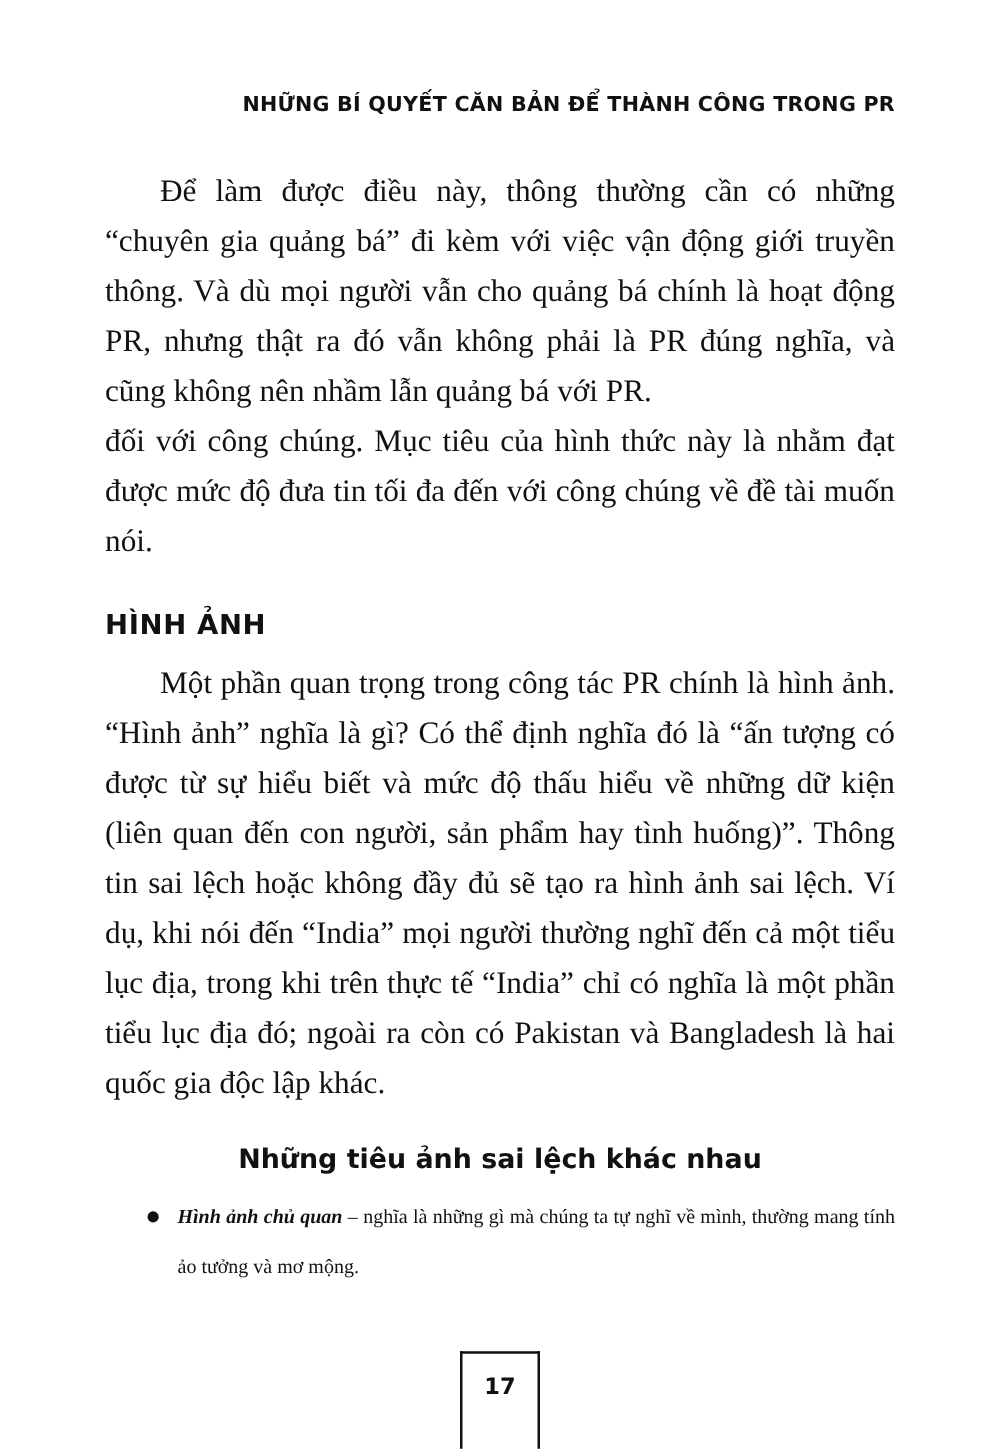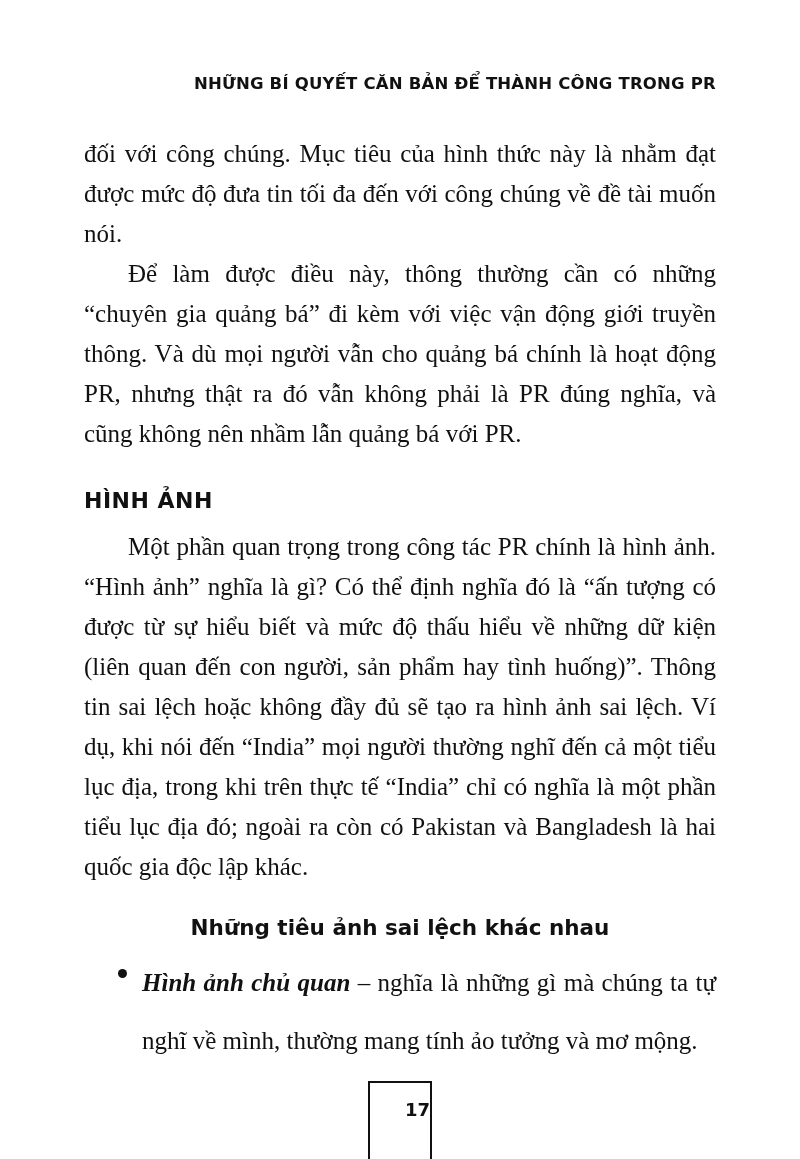--- a/index.html
+++ b/index.html
@@ -65,22 +65,22 @@
     text-align: center;
     color: #111111;
   }
   ul.bullets {
     margin: 0;
     padding: 0 0 0 34px;
     list-style: none;
   }
   ul.bullets li {
     position: relative;
-    font-size: 25px;
-    line-height: 58px;
+    font-size: 16px;
+    line-height: 40px;
     text-align: justify;
     padding-left: 24px;
   }
   ul.bullets li .dot {
     position: absolute;
     left: 0;
     top: 15px;
     width: 9px;
     height: 9px;
     background: #111111;
@@ -106,39 +106,39 @@
     border-left: 2px solid #111111;
     border-right: 2px solid #111111;
     border-top: 2px solid #111111;
     box-sizing: border-box;
   }
   .page-number {
     position: absolute;
     top: 16px;
     left: 0;
     width: 100%;
-    text-align: right;
+    text-align: center;
     font-family: "DejaVu Sans", sans-serif;
     font-weight: bold;
     font-size: 18px;
     color: #111111;
   }
 </style>
 </head>
 <body>
 
 <div class="page">
 
   <div class="running-head">NHỮNG BÍ QUYẾT CĂN BẢN ĐỂ THÀNH CÔNG TRONG PR</div>
 
   <div class="content">
 
+    <p class="body-text indent">Để làm được điều này, thông thường cần có những “chuyên gia quảng bá” đi kèm với việc vận động giới truyền thông. Và dù mọi người vẫn cho quảng bá chính là hoạt động PR, nhưng thật ra đó vẫn không phải là PR đúng nghĩa, và cũng không nên nhầm lẫn quảng bá với PR.</p>
+
     <p class="body-text">đối với công chúng. Mục tiêu của hình thức này là nhằm đạt được mức độ đưa tin tối đa đến với công chúng về đề tài muốn nói.</p>
-
-    <p class="body-text indent">Để làm được điều này, thông thường cần có những “chuyên gia quảng bá” đi kèm với việc vận động giới truyền thông. Và dù mọi người vẫn cho quảng bá chính là hoạt động PR, nhưng thật ra đó vẫn không phải là PR đúng nghĩa, và cũng không nên nhầm lẫn quảng bá với PR.</p>
 
     <h2 class="section-title">HÌNH ẢNH</h2>
 
     <p class="body-text indent">Một phần quan trọng trong công tác PR chính là hình ảnh. “Hình ảnh” nghĩa là gì? Có thể định nghĩa đó là “ấn tượng có được từ sự hiểu biết và mức độ thấu hiểu về những dữ kiện (liên quan đến con người, sản phẩm hay tình huống)”. Thông tin sai lệch hoặc không đầy đủ sẽ tạo ra hình ảnh sai lệch. Ví dụ, khi nói đến “India” mọi người thường nghĩ đến cả một tiểu lục địa, trong khi trên thực tế “India” chỉ có nghĩa là một phần tiểu lục địa đó; ngoài ra còn có Pakistan và Bangladesh là hai quốc gia độc lập khác.</p>
 
     <h3 class="sub-title">Những tiêu ảnh sai lệch khác nhau</h3>
 
     <ul class="bullets">
       <li>
         <span class="dot"></span>

